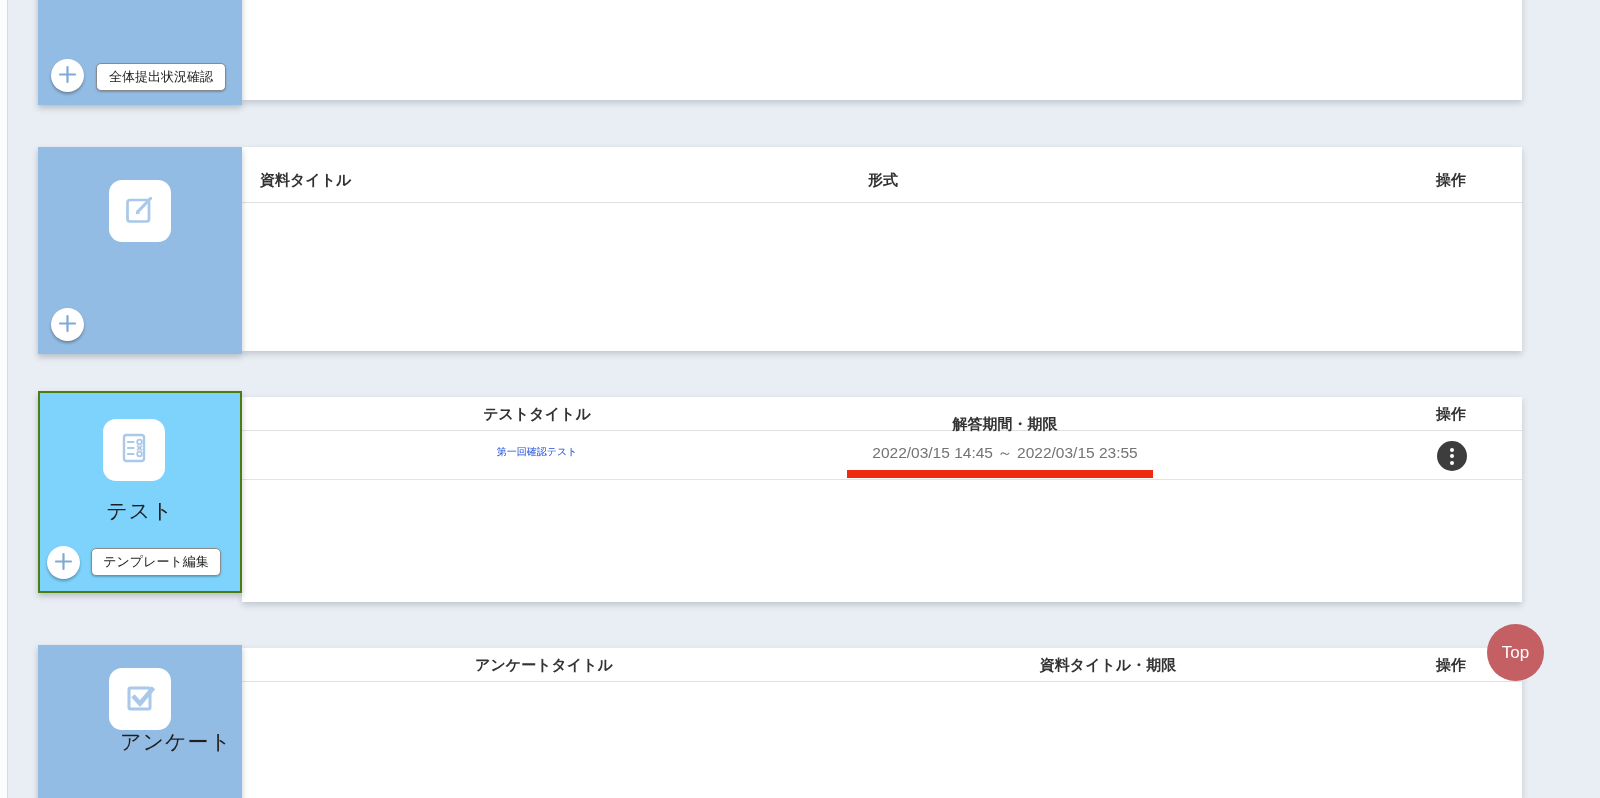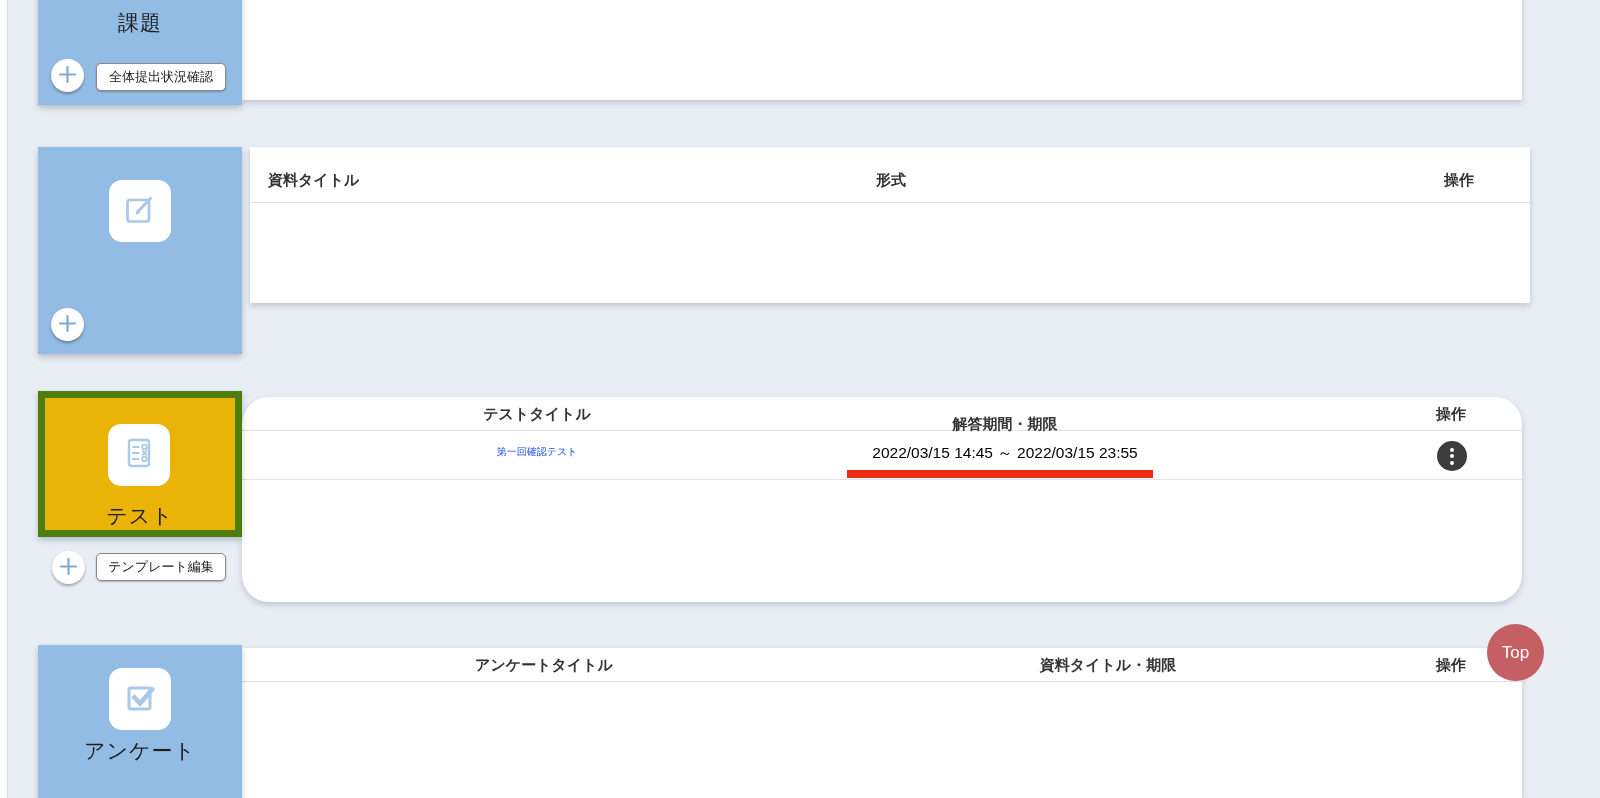--- a/index.html
+++ b/index.html
@@ -18,27 +18,27 @@
     position:absolute;left:38px;width:204px;background:#93bce4;
     box-shadow:0 3px 6px rgba(50,60,80,.28);
   }
   .panel{
     position:absolute;left:242px;width:1280px;background:#ffffff;
     box-shadow:0 3px 6px rgba(50,60,80,.22);
   }
   #s1-tile{top:-60px;height:165px;}
   #s1-panel{top:-60px;height:160px;}
   #s2-tile{top:147px;height:207px;}
-  #s2-panel{top:147px;height:156px;margin-left:8px;}
+  #s2-panel{top:147px;height:204px;}
   #s3-box{
-    position:absolute;left:38px;top:391px;width:204px;height:146px;
-    box-sizing:border-box;border:7px solid #4d7c0f;background:#eab308;
+    position:absolute;left:38px;top:391px;width:204px;height:202px;
+    box-sizing:border-box;border:2px solid #4d7c0f;background:#7dd3fc;
     box-shadow:0 3px 6px rgba(50,60,80,.28);
   }
-  #s3-panel{top:397px;height:205px;border-radius:27px;}
+  #s3-panel{top:397px;height:205px;}
   #s4-tile{top:645px;height:160px;}
   #s4-panel{top:648px;height:150px;}
 
   .tile-label{
     position:absolute;left:0;width:100%;text-align:center;
     font-size:21px;color:#1f1f1f;letter-spacing:1px;white-space:nowrap;
   }
   .icon-card{
     position:absolute;width:62px;height:62px;background:#fff;border-radius:13px;
     display:flex;align-items:center;justify-content:center;
@@ -64,21 +64,21 @@
   .hdr{
     position:absolute;font-weight:bold;font-size:15px;color:#333;white-space:nowrap;
   }
   .cx{transform:translateX(-50%);}
   .test-row{
     position:absolute;left:0;top:34px;width:100%;height:48px;
     border-bottom:1px solid #e3e3e3;
   }
   .cell{position:absolute;white-space:nowrap;}
   .row-title{font-size:10px;font-weight:400;color:#1d4ed8;}
-  .row-period{font-size:15.5px;color:#000000;}
+  .row-period{font-size:15.5px;color:#737373;}
   .red-underline{
     position:absolute;left:605px;top:39px;width:306px;height:8px;background:#ee2a12;
   }
   .kebab-btn{
     position:absolute;left:1195px;top:10px;width:30px;height:30px;border-radius:50%;
     background:#3d3d3d;border:none;display:flex;flex-direction:column;
     align-items:center;justify-content:center;gap:2.5px;padding:0;cursor:pointer;
   }
   .kebab-btn i{display:block;width:4px;height:4px;border-radius:50%;background:#fff;}
   
@@ -89,21 +89,20 @@
     font-family:inherit;z-index:5;text-align:right;
   }
 </style>
 </head>
 <body>
 
 <div class="left-strip"></div>
 
 <div class="panel" id="s1-panel"></div>
 <div class="tile" id="s1-tile">
-  <div class="tile-label" style="top:69px;">課題</div>
   <button class="add-btn" style="left:13px;top:119px;">
     <span>
       <svg width="19" height="19" viewBox="0 0 19 19">
           <path d="M9.5 2v15M2 9.5h15" stroke="#7fa9d6" stroke-width="2.2" stroke-linecap="round" fill="none"></path>
         </svg>
     </span>
   </button>
   <button class="pill-btn" style="left:58px;top:123px;width:130px;height:28px;">全体提出状況確認</button>
 </div>
 
@@ -184,16 +183,16 @@
 </div>
 <div class="tile" id="s4-tile">
   <div class="icon-card" style="left:71px;top:23px;">
     <span>
       <svg width="38" height="38" viewBox="0 0 38 38">
         <rect x="8" y="10" width="21" height="21" rx="1.5" fill="none" stroke="#a9c8ea" stroke-width="3"></rect>
         <path d="M13.5 19.5l5.5 6L31 11.5" fill="none" stroke="#a9c8ea" stroke-width="4.6" stroke-linecap="square"></path>
       </svg>
     </span>
   </div>
-  <div class="tile-label" style="top:92px;">アンケート</div>
+  <div class="tile-label" style="top:83px;padding-left:36px;">アンケート</div>
 </div>
 
 <button class="top-btn">Top</button>
 
 </body></html>

